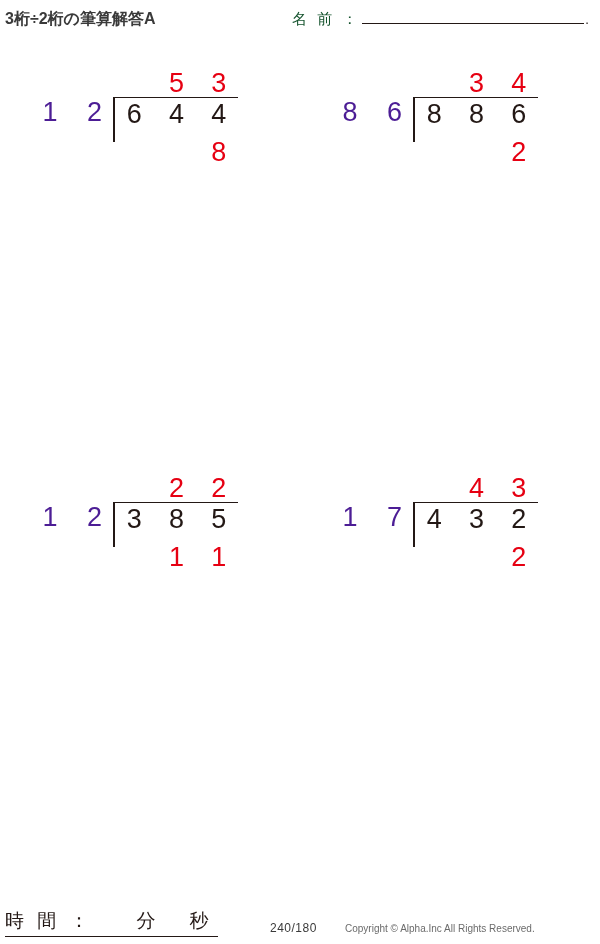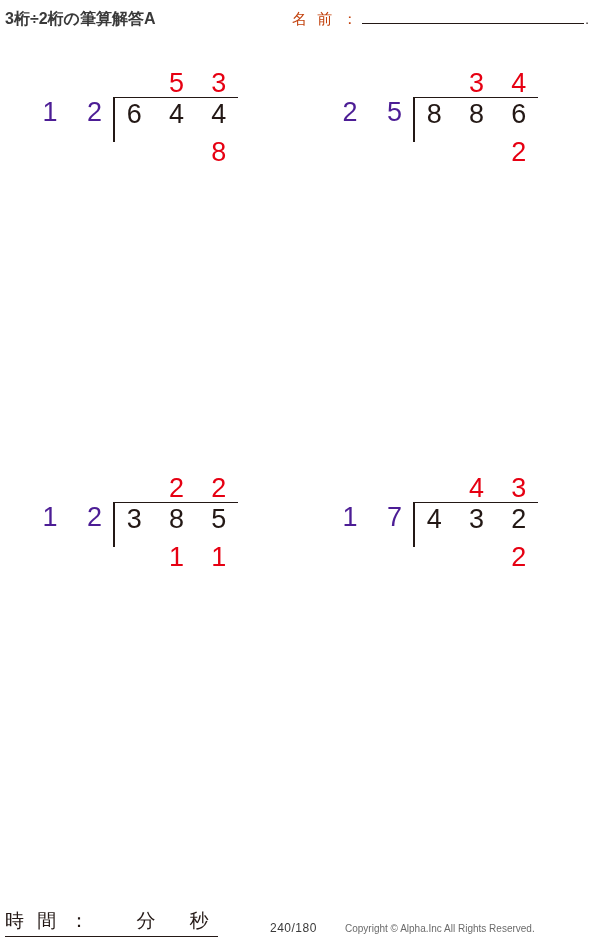--- a/index.html
+++ b/index.html
@@ -30,21 +30,21 @@
   .name-area {
     position: absolute;
     left: 292px;
     top: 8px;
     display: flex;
     align-items: baseline;
     white-space: nowrap;
   }
   .name-label {
     font-size: 15px;
-    color: #c2410c;
+    color: #14532d;
     letter-spacing: 3px;
   }
   .name-rule {
     display: inline-block;
     width: 222px;
     border-bottom: 1.4px solid #231815;
     margin-left: 2px;
     height: 15px;
   }
   .name-dot {
@@ -181,21 +181,21 @@
     <span class="digit-cell">4</span>
   </div>
   <div class="digit-row remainder-row">
     <span class="digit-cell"></span>
     <span class="digit-cell"></span>
     <span class="digit-cell">8</span>
   </div>
 </div>
 
 <div class="problem p2">
-  <div class="divisor">2 5</div>
+  <div class="divisor">8 6</div>
   <div class="bracket"></div>
   <div class="digit-row quotient-row">
     <span class="digit-cell blank"></span>
     <span class="digit-cell">3</span>
     <span class="digit-cell">4</span>
   </div>
   <div class="digit-row dividend-row">
     <span class="digit-cell">8</span>
     <span class="digit-cell">8</span>
     <span class="digit-cell">6</span>

